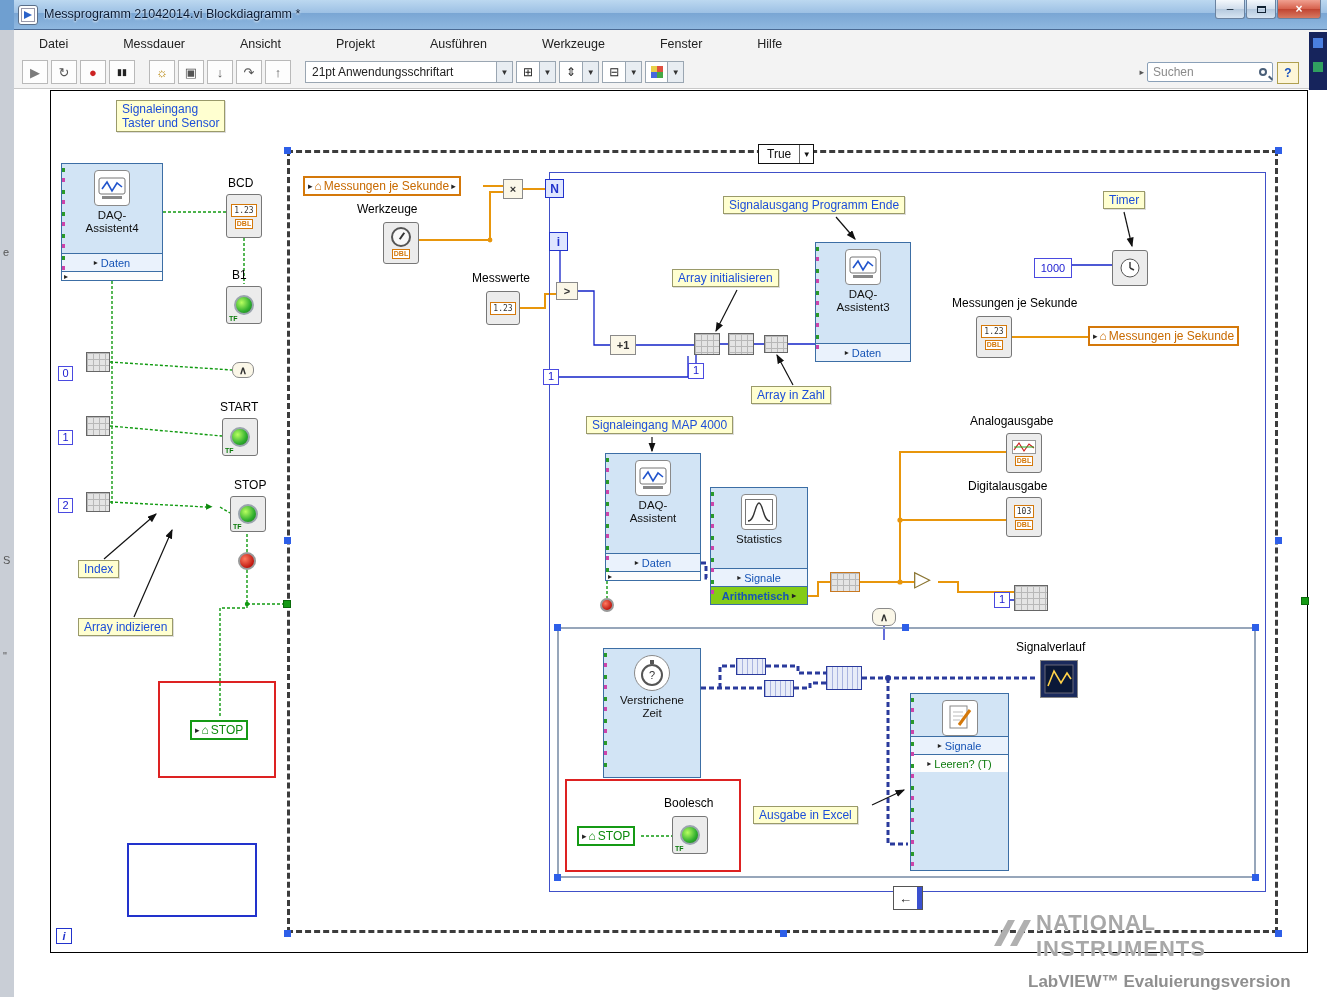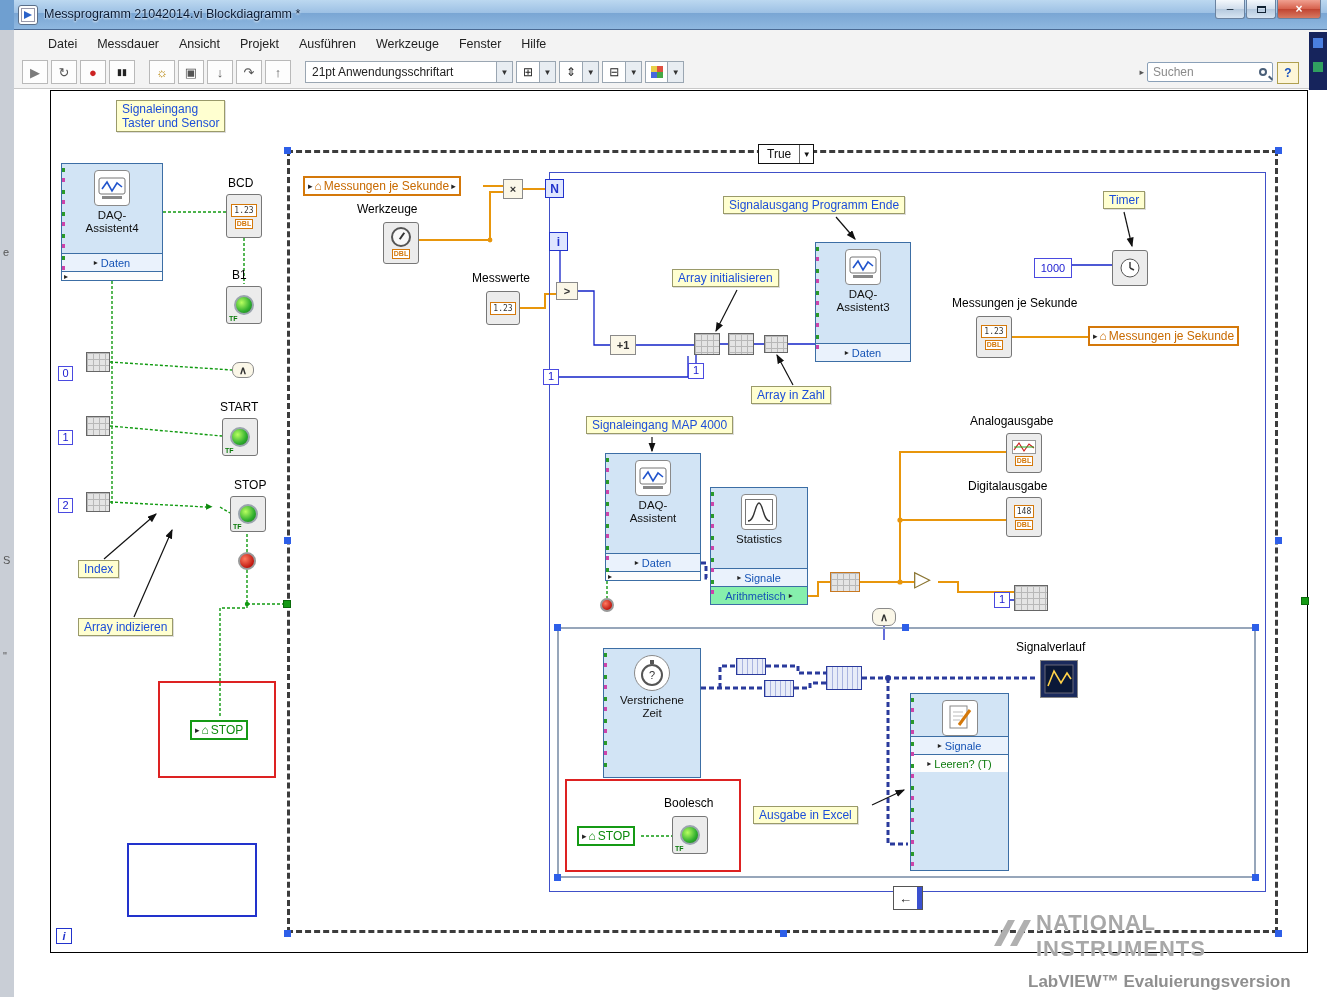--- a/index.html
+++ b/index.html
@@ -21,21 +21,21 @@
   .win-btns { right:6px; top:0; display:flex; }
   .wbtn { width:30px; height:19px; border:1px solid #6a82a0; border-top:none;
     background:linear-gradient(#f4f8fc,#cfdceb 50%,#b4c8dd 50%,#d6e4f2);
     display:flex; align-items:center; justify-content:center; font-size:12px; color:#123;
     border-radius:0 0 3px 3px; margin-left:1px; }
   .wbtn.close { width:44px; color:#fff; font-weight:bold;
     background:linear-gradient(#f0a090,#d6604c 50%,#c04330 50%,#d87a62); }
   .maxglyph { width:9px; height:7px; border:1px solid #123; border-top-width:2px; }
 
   .menubar { left:14px; top:30px; width:1313px; height:28px; background:#f3f3f3;
-    border-bottom:1px solid #dcdcdc; display:flex; align-items:center; padding-left:24px; z-index:7; }
+    border-bottom:1px solid #dcdcdc; display:flex; align-items:center; padding-left:15px; z-index:7;gap:35px; }
   .menu-item { padding:3px 10px; font-size:12.5px; color:#222; }
 
   .toolbar { left:14px; top:56px; width:1313px; height:33px; background:#f3f3f3;
     border-bottom:1px solid #c8c8c8; display:flex; align-items:center; padding-left:8px; gap:3px; z-index:7; }
   .tbtn { width:26px; height:24px; border:1px solid #b9b9b9; background:#fdfdfd;
     display:flex; align-items:center; justify-content:center; font-size:13px; color:#555; }
   .tsep { width:8px; height:1px; }
   .combo { height:22px; border:1px solid #9aa6b2; background:#fff; display:flex; align-items:center; }
   .combo .cval { padding:0 6px; font-size:12px; color:#222; white-space:nowrap; }
   .combo .cdrop { width:16px; height:100%; border-left:1px solid #9aa6b2; background:#e8edf2;
@@ -84,21 +84,21 @@
   
   .xvi { background:#d2e4f5; border:1px solid #3c6ea5; display:flex; flex-direction:column;
     align-items:center; z-index:4; text-align:center; }
   .xvi::before { content:""; position:absolute; left:0; top:4px; bottom:4px; width:3px;
     background:repeating-linear-gradient(180deg,#2a9a2a 0 4px,transparent 4px 10px,#cc44aa 10px 14px,transparent 14px 22px); }
   .vicon { width:36px; height:36px; background:#fff; border:1px solid #8a8a8a; border-radius:4px;
     margin-top:6px; display:flex; align-items:center; justify-content:center; }
   .vname { white-space:pre-line; line-height:1.12; margin-top:3px; font-size:11.5px; flex:1; }
   .vrow { width:100%; border-top:1px solid #3c6ea5; background:#eaf2fc; color:#1553b5; font-size:11px;
     height:18px; display:flex; align-items:center; justify-content:center; gap:3px; }
-  .vrow.white { background:#86efac; }
+  .vrow.white { background:#84cc16;font-weight:bold; }
   .vrow.green { color:#0d7a0d; background:#fdfdfd; }
   .vrow.small { height:9px; background:#fdfdfd; justify-content:flex-start; padding-left:2px; }
   .vrow .ar { font-size:8px; color:#222; }
 
   .const { background:#fff; border:1px solid #4a4ae0; color:#1a1ad0; text-align:center; z-index:4;
     font-size:11px; line-height:13px; }
   .arr { background:#e4e4e4; border:1px solid #666; z-index:4;
     background-image:linear-gradient(#b8b8b8 1px,transparent 1px),linear-gradient(90deg,#b8b8b8 1px,transparent 1px);
     background-size:6px 6px; }
   .arr.orange { border-color:#c87820; }
@@ -504,21 +504,21 @@
   <div class="numind" style="left:1006px;top:433px;width:36px;height:40px">
     <svg width="24" height="14" viewBox="0 0 24 14">
         <rect x="0.5" y="0.5" width="23" height="13" fill="#fff" stroke="#999"></rect>
         <polyline points="2,10 7,3 12,11 17,4 22,8" fill="none" stroke="#cc2222" stroke-width="1.2"></polyline>
         <line x1="2" y1="7" x2="22" y2="7" stroke="#22aa22"></line>
       </svg>
     <span class="num-tag">DBL</span>
   </div>
   <span class="abs lbl" style="left:968px;top:479px">Digitalausgabe</span>
   <div class="numind" style="left:1006px;top:497px;width:36px;height:40px">
-    <span class="num-face">148</span>
+    <span class="num-face">103</span>
     <span class="num-tag">DBL</span>
   </div>
 
   <div class="abs arr orange" style="left:830px;top:572px;width:30px;height:20px"></div>
   <span class="abs tri-glyph" style="left:914px;top:568px">▷</span>
   <div class="abs const" style="left:994px;top:592px;width:16px;height:16px">1</div>
   <div class="abs arr" style="left:1014px;top:585px;width:34px;height:26px"></div>
   <div class="abs opnode round" style="left:872px;top:608px;width:24px;height:18px">
       <span>∧</span>
     </div>

